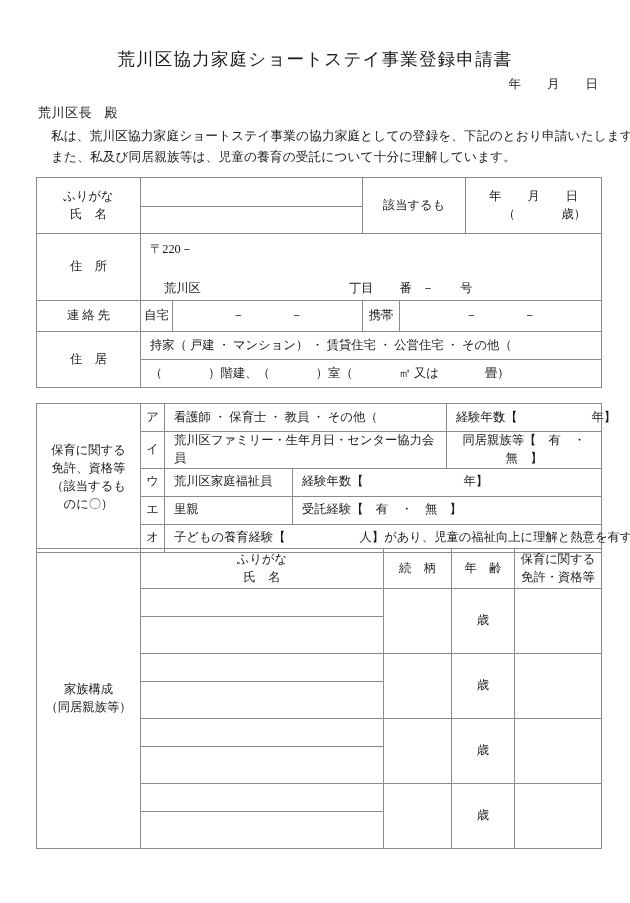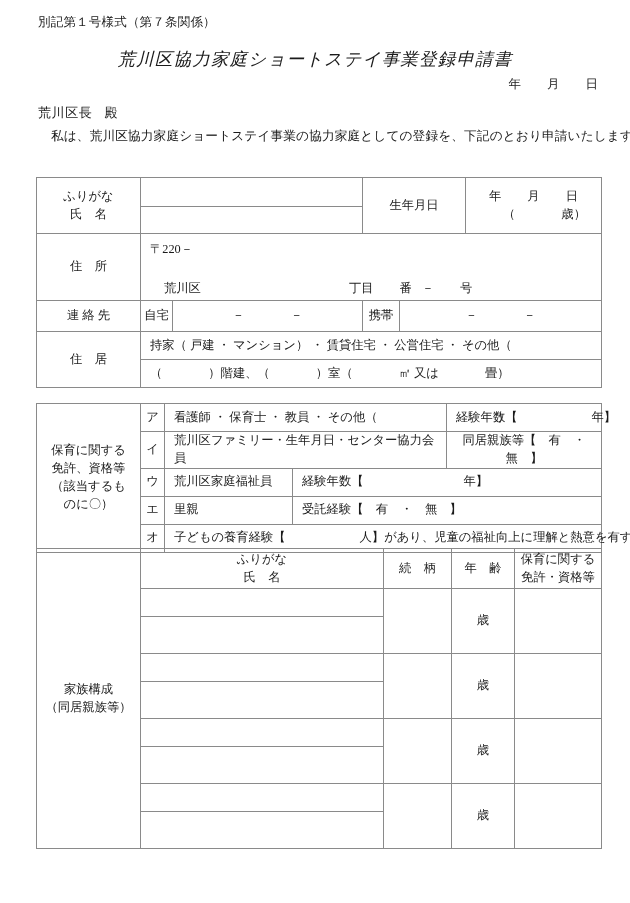--- a/index.html
+++ b/index.html
@@ -33,21 +33,20 @@
   }
   .doc-title {
     position: absolute;
     left: 0;
     right: 0;
     top: 47px;
     text-align: center;
     font-size: 17.5px;
     letter-spacing: 1.2px;
     white-space: nowrap;
-    font-style: italic;
   }
   .date-line {
     position: absolute;
     right: 32px;
     top: 76px;
     font-size: 12.5px;
     white-space: nowrap;
   }
   .date-line span { display: inline-block; }
   .date-line .sp { width: 26px; }
@@ -102,55 +101,55 @@
   .inline-gap-sm { display: inline-block; width: 10px; }
   .inline-gap-md { display: inline-block; width: 26px; }
   .inline-gap-lg { display: inline-block; width: 46px; }
   .inline-gap-xl { display: inline-block; width: 74px; }
 </style>
 </head>
 <body>
 
 <div class="page">
 
-  <div class="form-id">別記第１号様式（第７条関係）</div>
 
   <div class="doc-title">荒川区協力家庭ショートステイ事業登録申請書</div>
 
   <div class="date-line">
     <span>年</span><span class="sp"></span><span>月</span><span class="sp"></span><span>日</span>
   </div>
 
   <div class="addressee">
     <span>荒川区長</span><span class="gap"></span><span>殿</span>
   </div>
 
   <div class="intro">
     <p>私は、荒川区協力家庭ショートステイ事業の協力家庭としての登録を、下記のとおり申請いたします。</p>
+    <p>また、私及び同居親族等は、児童の養育の受託について十分に理解しています。</p>
   </div>
 
   <table class="frm" style="top:177px;">
     <colgroup>
       <col style="width:104px">
       <col style="width:32px">
       <col style="width:134px">
       <col style="width:56px">
       <col style="width:37px">
       <col style="width:66px">
       <col style="width:136px">
     </colgroup>
 
     <tbody>
         <tr>
       <td rowspan="2" style="height:28px;">
         <span class="stack">ふりがな</span>
         <span class="stack">氏　名</span>
       </td>
       <td colspan="3" style="height:28px;border-bottom:1px dotted #b4b4b4;"></td>
-      <td colspan="2" rowspan="2">生年月日</td>
+      <td colspan="2" rowspan="2">該当するも</td>
       <td rowspan="2">
         <span class="stack nowrap"><span>年</span><span class="inline-gap-md"></span><span>月</span><span class="inline-gap-md"></span><span>日</span></span>
         <span class="stack nowrap" style="padding-left:22px;"><span>（</span><span class="inline-gap-lg"></span><span>歳）</span></span>
       </td>
     </tr>
     <tr>
       <td colspan="3" style="height:26px;"></td>
     </tr>
 
     <tr>

